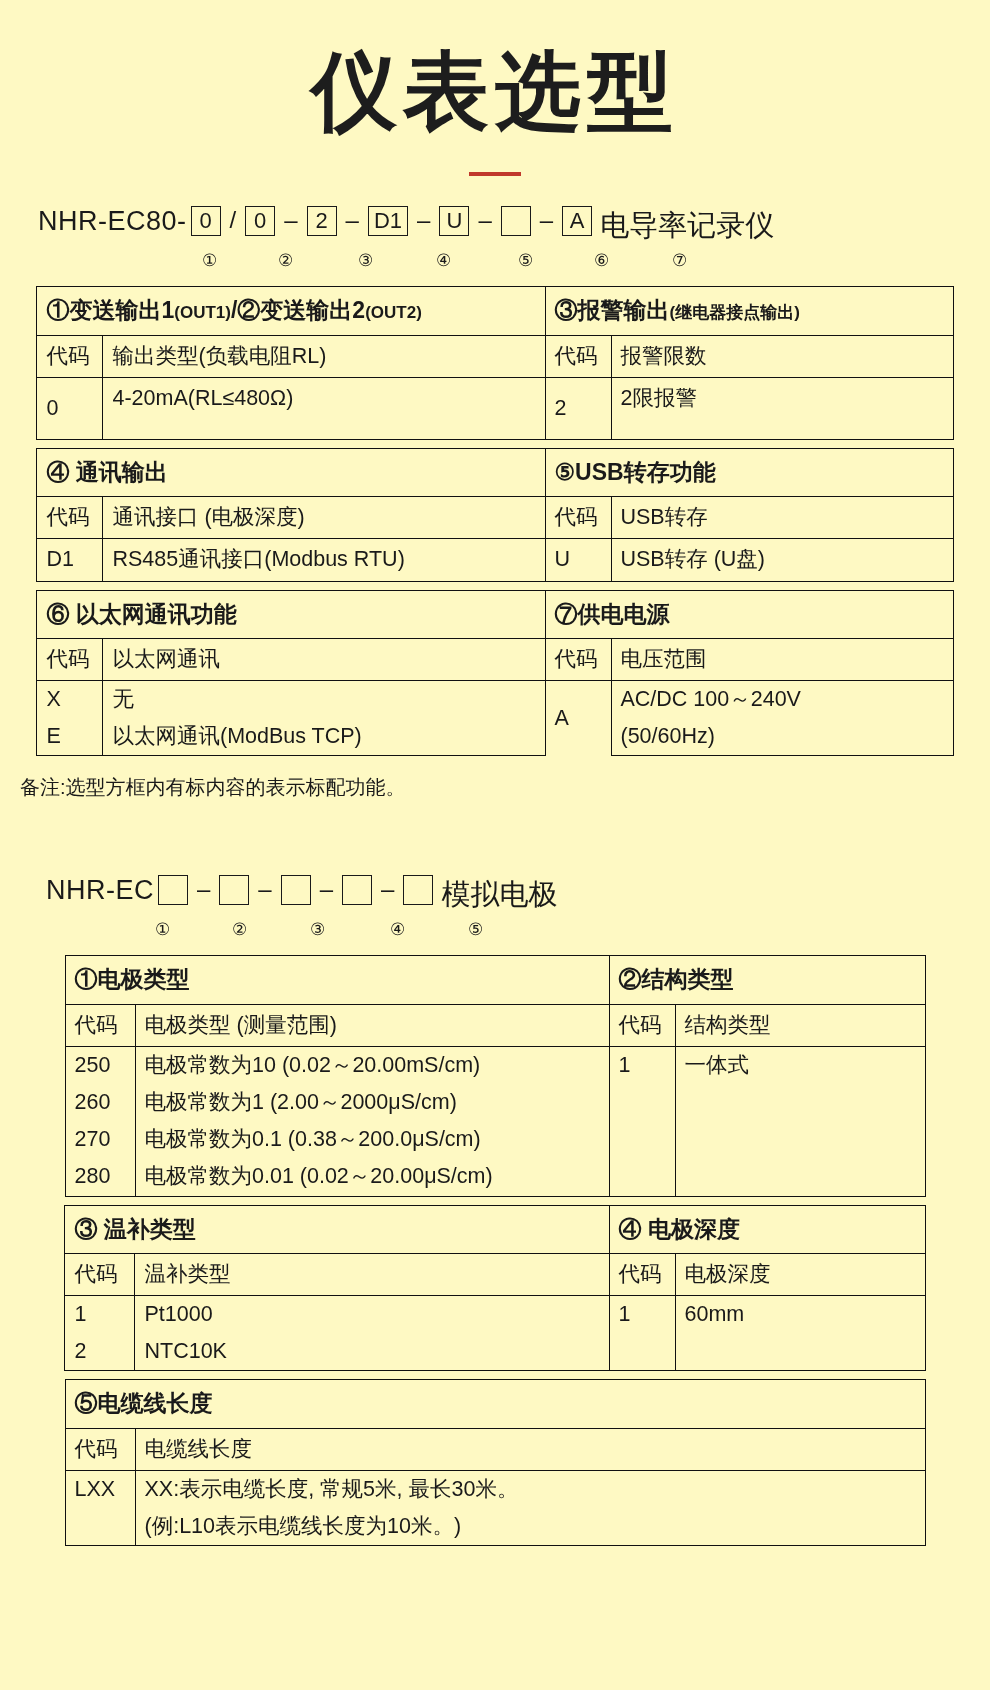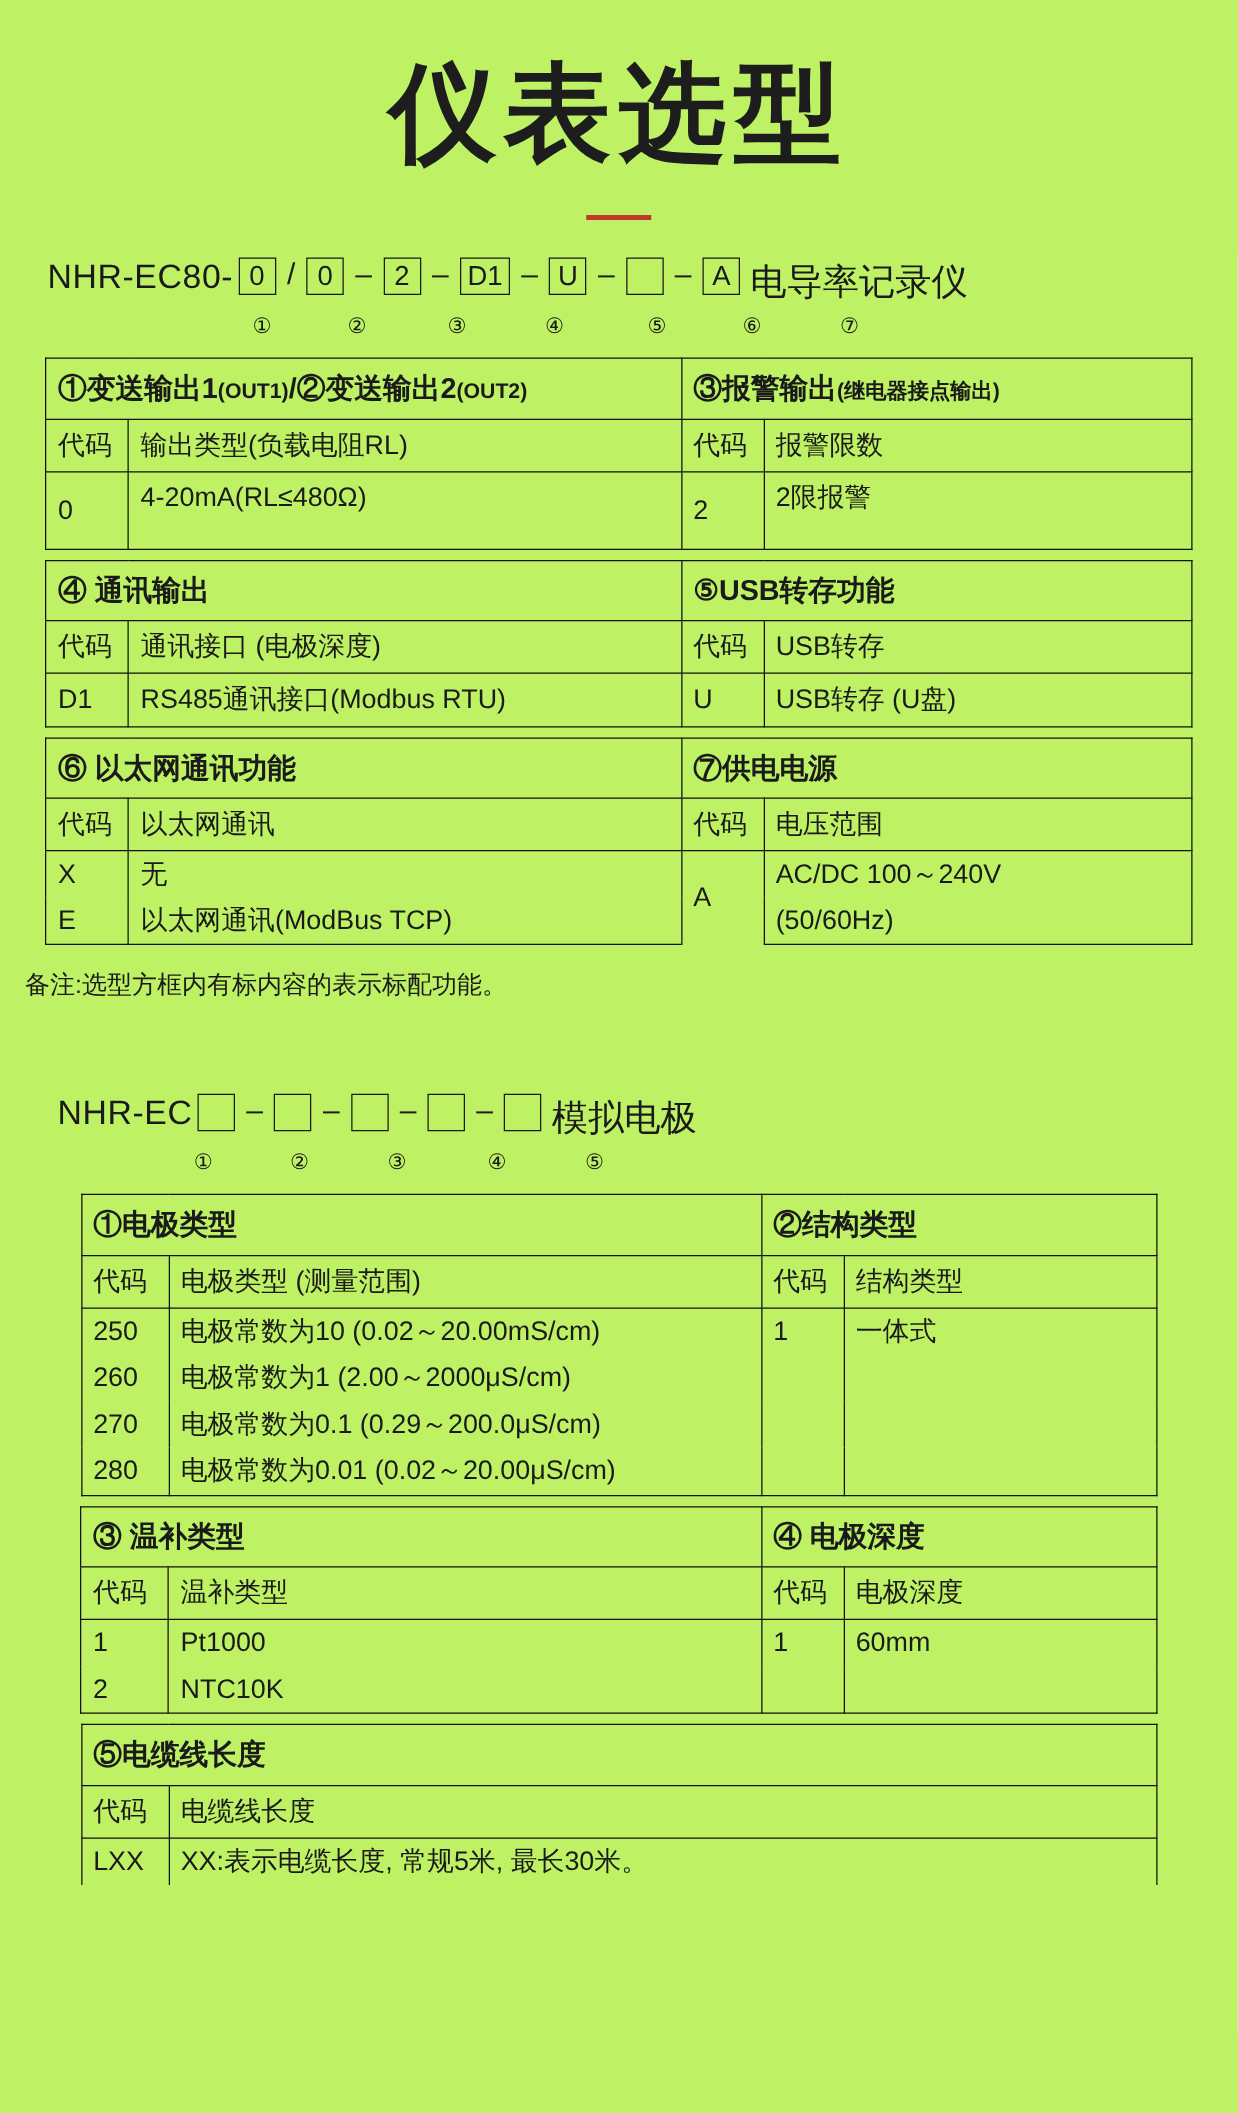--- a/index.html
+++ b/index.html
@@ -12,21 +12,21 @@
     height: 1690px;
     font-family: "Liberation Sans", sans-serif;
     color: #1a1a1a;
     position: relative;
     overflow: hidden;
   }
   .page {
     width: 990px;
     height: 1690px;
     position: relative;
-    background: #bef264;
+    background: #fef9c3;
   }
 
   
   .title {
     text-align: center;
     font-size: 86px;
     font-weight: bold;
     letter-spacing: 6px;
     color: #1d1d1d;
     padding-top: 46px;
@@ -298,21 +298,21 @@
       <td style="border-bottom:none">电极常数为10 (0.02～20.00mS/cm)</td>
       <td class="code-col" style="vertical-align:top" rowspan="4">1</td>
       <td style="vertical-align:top" rowspan="4">一体式</td>
     </tr>
     <tr class="tight">
       <td class="code-col" style="border-top:none;border-bottom:none">260</td>
       <td style="border-top:none;border-bottom:none">电极常数为1 (2.00～2000μS/cm)</td>
     </tr>
     <tr class="tight">
       <td class="code-col" style="border-top:none;border-bottom:none">270</td>
-      <td style="border-top:none;border-bottom:none">电极常数为0.1 (0.29～200.0μS/cm)</td>
+      <td style="border-top:none;border-bottom:none">电极常数为0.1 (0.38～200.0μS/cm)</td>
     </tr>
     <tr class="tight">
       <td class="code-col" style="border-top:none">280</td>
       <td style="border-top:none">电极常数为0.01 (0.02～20.00μS/cm)</td>
     </tr>
   </tbody>
     </table>
 
   <table class="tbl" style="width:860px; margin-top:8px;">
     <colgroup>
@@ -355,16 +355,20 @@
       <td colspan="2">⑤电缆线长度</td>
     </tr>
     <tr>
       <td class="code-col">代码</td>
       <td>电缆线长度</td>
     </tr>
     <tr class="tight">
       <td class="code-col" style="border-bottom:none">LXX</td>
       <td style="border-bottom:none">XX:表示电缆长度, 常规5米, 最长30米。</td>
     </tr>
+    <tr class="tight">
+      <td class="code-col" style="border-top:none"></td>
+      <td style="border-top:none">(例:L10表示电缆线长度为10米。)</td>
+    </tr>
   </tbody>
     </table>
 
 </div>
 
 </body></html>

